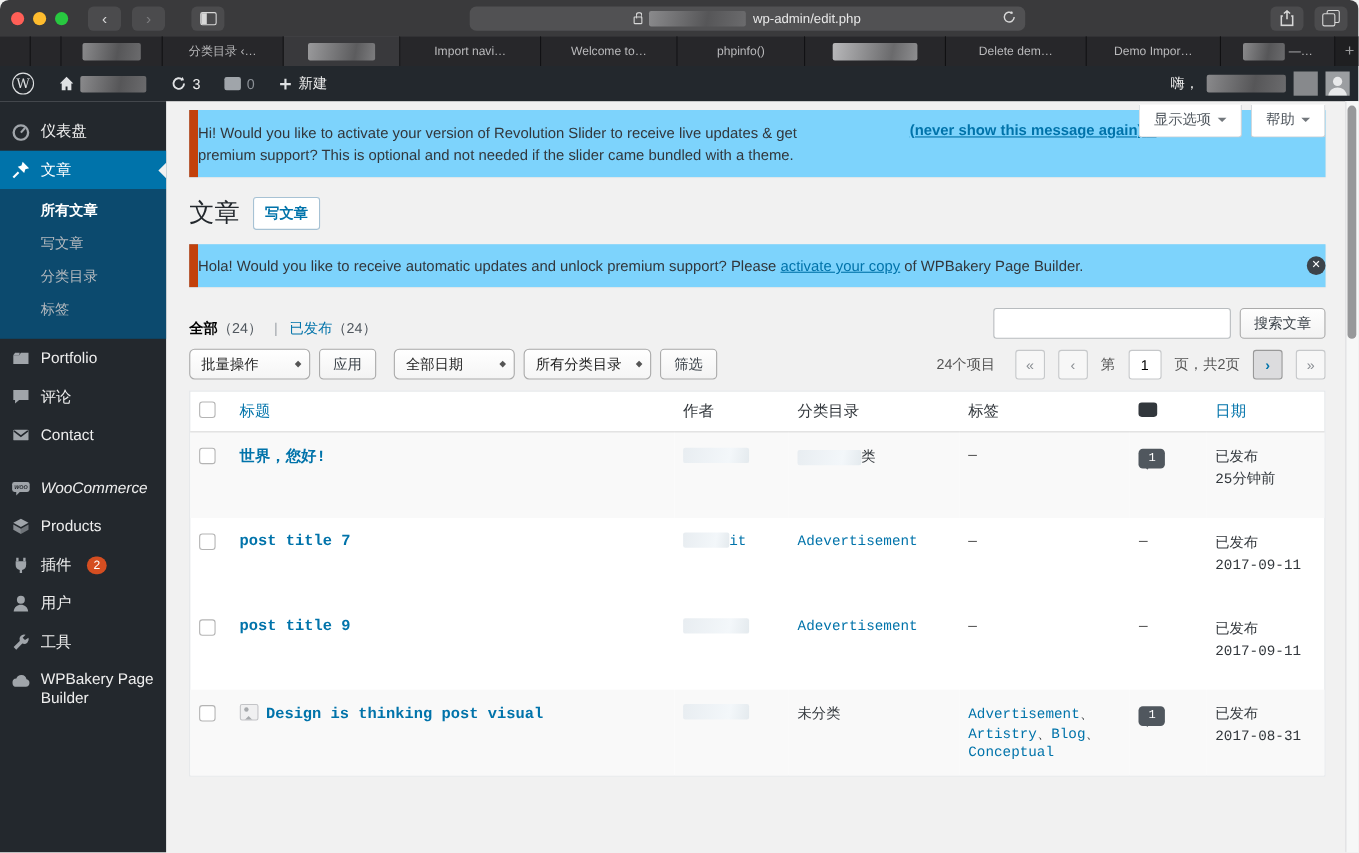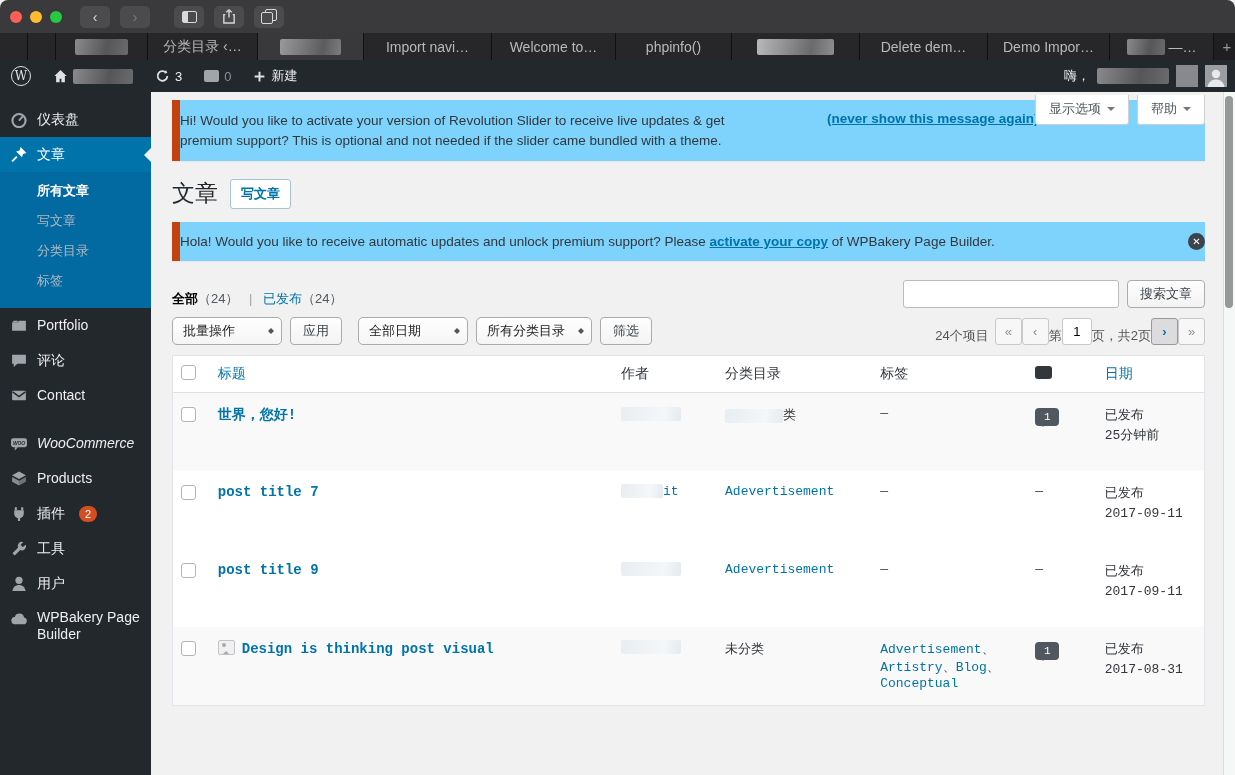--- a/index.html
+++ b/index.html
@@ -21,21 +21,21 @@
   .redact { display:inline-block; height:14px; border-radius:2px; background:linear-gradient(100deg,#8a8a8c,#565658 60%,#6b6b6d); }
   .redact.lt { background:linear-gradient(100deg,#e8edf1,#f3f7fa 70%,#e4eaee); }
   .refresh { position:absolute; right:8px; top:3px; }
   .chrome-right { display:flex; gap:10px; }
   .share-ic, .tabs-ic { width:16px; height:15px; position:relative; }
   .tabs-ic::before { content:''; position:absolute; right:0; top:0; width:10px; height:10px; border:1.5px solid #d8d8d8; border-radius:2px; }
   .tabs-ic::after { content:''; position:absolute; left:0; bottom:0; width:10px; height:10px; border:1.5px solid #d8d8d8; border-radius:2px; background:#4b4b4d; }
 
   
   .tabstrip { height:27px; background:#1f1f21; display:flex; align-items:stretch; }
-  .tab { border-right:1px solid #101012; background:#27272a; color:#b9b9bb; font-size:14px; display:flex; align-items:center; justify-content:center; gap:4px; overflow:hidden; white-space:nowrap; padding:0 7px; }
+  .tab { border-right:1px solid #101012; background:#27272a; color:#b9b9bb; font-size:11px; display:flex; align-items:center; justify-content:center; gap:4px; overflow:hidden; white-space:nowrap; padding:0 7px; }
   .tab.active { background:#39393c; }
   .tab .redact { height:16px; }
   .tab-new { flex:0 0 26px; border-right:none; background:#1f1f21; color:#9a9a9c; font-size:15px; display:flex; align-items:center; justify-content:center; }
 
   
   .adminbar { height:32px; background:#23282d; color:#eeeeee; display:flex; align-items:center; font-size:13px; }
   .ab-item { display:flex; align-items:center; gap:5px; padding:0 11px; height:100%; }
   .wp-logo { width:20px; height:20px; border:1.5px solid #dfe1e3; border-radius:50%; display:flex; align-items:center; justify-content:center; font-family:"DejaVu Serif",serif; font-size:12px; color:#dfe1e3; }
   .ab-count { color:#eee; }
   .ab-count.zero { color:#8b9096; }
@@ -49,21 +49,21 @@
   .app { display:flex; height:683px; position:relative; }
   .sidebar { width:151px; background:#23282d; color:#eee; flex:0 0 151px; padding-top:10px; font-size:14px; }
   .menu-item { height:35px; display:flex; align-items:center; gap:9px; padding:0 8px 0 9px; position:relative; cursor:pointer; line-height:17px; }
   .menu-item .mi-icon { width:19px; height:19px; color:#a0a5aa; flex:0 0 19px; display:flex; align-items:center; justify-content:center; }
   .menu-item.active { background:#0073aa; color:#fff; }
   .menu-item.active .mi-icon { color:#fff; }
   .menu-item.active::after { content:''; position:absolute; right:0; top:50%; transform:translateY(-50%); border:7px solid transparent; border-right-color:#f1f1f1; }
   .menu-item.gap { margin-top:13px;font-style:italic; }
   .menu-item.tall { height:auto; padding-top:8px; padding-bottom:8px; align-items:flex-start; }
   .menu-item.tall .mi-label { white-space:normal; }
-  .submenu { padding:4px 0 12px; background:#0369a1;font-family:Liberation Mono, monospace; }
+  .submenu { padding:4px 0 12px; background:#0c4a6e;font-family:Liberation Mono, monospace; }
   .submenu-item { padding:6px 0 6px 37px; font-size:13px; color:#b4b9be; cursor:pointer; }
   .submenu-item.current { color:#fff; font-weight:bold; }
   .badge { margin-left:5px; background:#d54e21; color:#fff; border-radius:9px; font-size:11px; padding:1px 6px; line-height:14px; }
 
   
   .content { flex:1; position:relative; padding:0 30px 0 21px; overflow:hidden;border-radius:30px; }
   .screen-meta { position:absolute; top:3px; right:30px; display:flex; gap:8px; z-index:5; }
   .meta-link { background:#fff; border:1px solid #ccd0d4; border-top:none; border-radius:0 0 3px 3px; padding:5px 13px 6px; font-size:13px; color:#50575e; display:flex; align-items:center; gap:6px; cursor:pointer; }
   .caret-down { width:0; height:0; border:4px solid transparent; border-top-color:#72777c; margin-top:4px; }
 
@@ -87,21 +87,21 @@
   .search-box { margin-left:auto; display:flex; gap:8px; align-items:center; }
   .search-input { width:216px; height:28px; border:1px solid #b8bcbf; border-radius:3px; background:#fff; padding:0 8px; font-size:13px; }
   .btn { background:linear-gradient(#fefefe,#f3f3f3); border:1px solid #ababab; border-radius:4px; color:#3c434a; font-size:13px; height:28px; padding:0 12px; cursor:pointer; }
 
   .tablenav { margin-top:9px; display:flex; align-items:center; gap:8px; }
   .select { position:relative; height:28px; background:linear-gradient(#fff,#f5f5f5); border:1px solid #ababab; border-radius:5px; padding:0 26px 0 10px; font-size:13px; color:#222; display:flex; align-items:center; cursor:pointer; min-width:110px; }
   .spin { position:absolute; right:7px; top:50%; transform:translateY(-50%); display:flex; flex-direction:column; gap:2px; }
   .spin i { display:block; width:0; height:0; border:3.5px solid transparent; }
   .spin i.up { border-bottom-color:#555; margin-bottom:-1px; }
   .spin i.dn { border-top-color:#555; margin-top:-1px; }
-  .pagination { margin-left:auto; display:flex; align-items:flex-end; gap:0; font-size:13px; color:#555; }
+  .pagination { margin-left:auto; display:flex; align-items:center; gap:12px; font-size:13px; color:#555; }
   .pg-total { margin-right:6px; }
   .pg-btn { width:27px; height:27px; border:1px solid #c6c8ca; border-radius:3px; background:#f7f7f7; display:flex; align-items:center; justify-content:center; font-size:13px; color:#8b8f94; cursor:pointer; }
   .pg-btn.hot { background:#dcdcde; border-color:#999; color:#0073aa; font-weight:bold; }
   .pg-cur { width:30px; height:27px; border:1px solid #c6c8ca; border-radius:3px; text-align:center; font-size:13px; background:#fff; }
 
   
   .posts-table { margin-top:10px; background:#fff; border:1px solid #e2e4e7; width:100%; }
   table { border-collapse:collapse; width:100%; table-layout:fixed; }
   th { text-align:left; font-size:14px; font-weight:normal; color:#32373c; padding:9px 8px; border-bottom:1px solid #e1e1e1; }
   th.sortable { color:#0073aa; cursor:pointer; }
@@ -138,20 +138,31 @@
   <div class="traffic">
     <span class="dot r"></span>
     <span class="dot y"></span>
     <span class="dot g"></span>
   </div>
   <div class="chrome-btn">‹</div>
   <div class="chrome-btn dim">›</div>
   <div class="chrome-btn" style="margin-left:14px">
       <span class="panes-ic"></span>
     </div>
+  <div class="urlbar">
+    <span class="lock"></span>
+    <span class="redact" style="width:88px"></span>
+    <span>wp-admin/edit.php</span>
+    <span class="refresh">
+      <svg width="13" height="13" viewBox="0 0 16 16">
+          <path d="M13.5 8a5.5 5.5 0 1 1-2-4.2" fill="none" stroke="#d8d8d8" stroke-width="1.6"></path>
+          <path d="M11 1l1 3-3 .5z" fill="#d8d8d8"></path>
+        </svg>
+    </span>
+  </div>
   <div class="chrome-right">
     <div class="chrome-btn">
       <svg class="share-ic" viewBox="0 0 16 16">
           <path d="M8 1v8M5 3.5L8 1l3 2.5" fill="none" stroke="#d8d8d8" stroke-width="1.5"></path>
           <path d="M4 6H2.5v9h11V6H12" fill="none" stroke="#d8d8d8" stroke-width="1.5"></path>
         </svg>
     </div>
     <div class="chrome-btn">
         <span class="tabs-ic"></span>
       </div>
@@ -313,33 +324,33 @@
             <path d="M5 2v3M11 2v3" stroke="currentColor" stroke-width="2"></path>
             <path d="M3.5 5h9v3a4.5 4.5 0 0 1-3.5 4.4V15H7v-2.6A4.5 4.5 0 0 1 3.5 8z" fill="currentColor"></path>
           </svg>
         </span>
         <span class="mi-label">插件</span>
         <span class="badge">2</span>
       </div>
       <div class="menu-item">
         <span class="mi-icon">
           <svg width="18" height="17" viewBox="0 0 16 16">
-            <path d="M14.5 4.5a4 4 0 0 1-5.3 5L4 14.7 1.8 12.5 7 7.3a4 4 0 0 1 5-5.3L9.5 4.5l2 2z" fill="currentColor"></path>
-          </svg>
-        </span>
-        <span class="mi-label">工具</span>
-      </div>
-      <div class="menu-item">
-        <span class="mi-icon">
-          <svg width="18" height="17" viewBox="0 0 16 16">
             <circle cx="8" cy="5" r="3.4" fill="currentColor"></circle>
             <path d="M1.8 15c.5-3.8 3.1-5.7 6.2-5.7s5.7 1.9 6.2 5.7z" fill="currentColor"></path>
           </svg>
         </span>
         <span class="mi-label">用户</span>
+      </div>
+      <div class="menu-item">
+        <span class="mi-icon">
+          <svg width="18" height="17" viewBox="0 0 16 16">
+            <path d="M14.5 4.5a4 4 0 0 1-5.3 5L4 14.7 1.8 12.5 7 7.3a4 4 0 0 1 5-5.3L9.5 4.5l2 2z" fill="currentColor"></path>
+          </svg>
+        </span>
+        <span class="mi-label">工具</span>
       </div>
       <div class="menu-item tall">
         <span class="mi-icon">
           <svg width="18" height="17" viewBox="0 0 16 16">
             <path d="M4.5 13.5a3.5 3.5 0 0 1-.4-7A4.5 4.5 0 0 1 12.8 7a3.3 3.3 0 0 1-.6 6.5z" fill="currentColor"></path>
           </svg>
         </span>
         <span class="mi-label">WPBakery Page Builder</span>
       </div>
       <div class="menu-item"></div>
@@ -364,21 +375,21 @@
       </div>
     </div>
 
     <div class="title-row">
       <span class="page-title">文章</span>
       <button class="add-new">写文章</button>
     </div>
 
     <div class="notice notice-2">
       <div>
-        <span>Hola! Would you like to receive automatic updates and unlock premium support? Please </span><span class="n-link" style="font-weight:bold">activate your copy</span><span> of WPBakery Page Builder.</span>
+        <span>Hola! Would you like to receive automatic updates and unlock premium support? Please </span><span class="n-link" style="font-weight:normal">activate your copy</span><span> of WPBakery Page Builder.</span>
       </div>
       <div class="dismiss">
           <span>✕</span>
         </div>
     </div>
 
     <div class="views-row">
       <div class="views">
         <b><span>全部</span></b><span class="count">（24）</span>
         <span class="sep">|</span>

